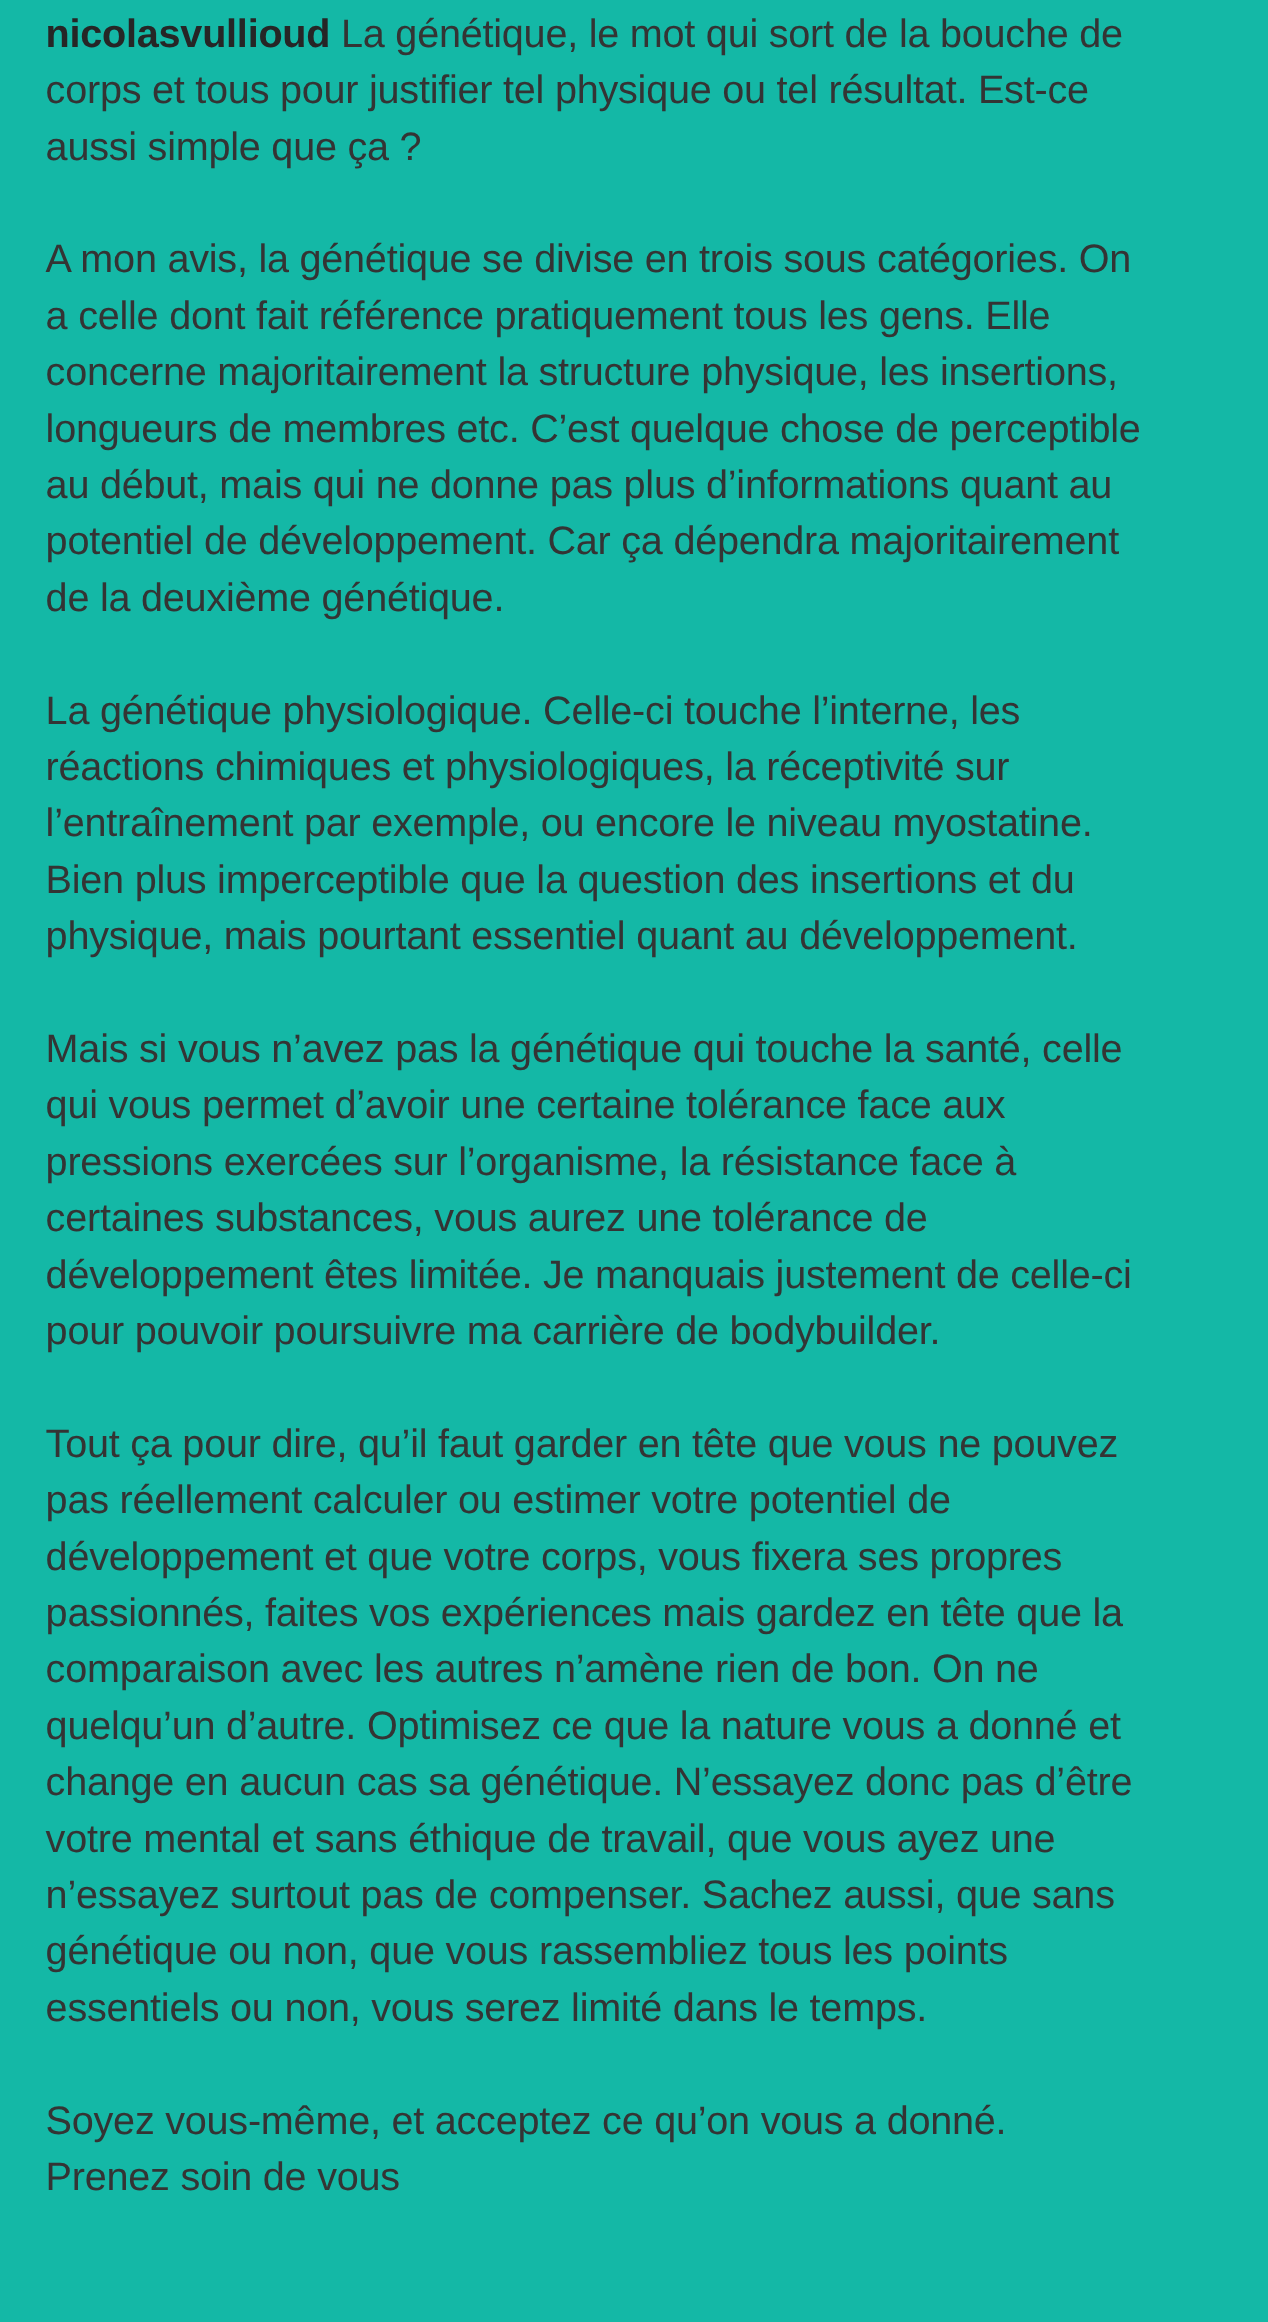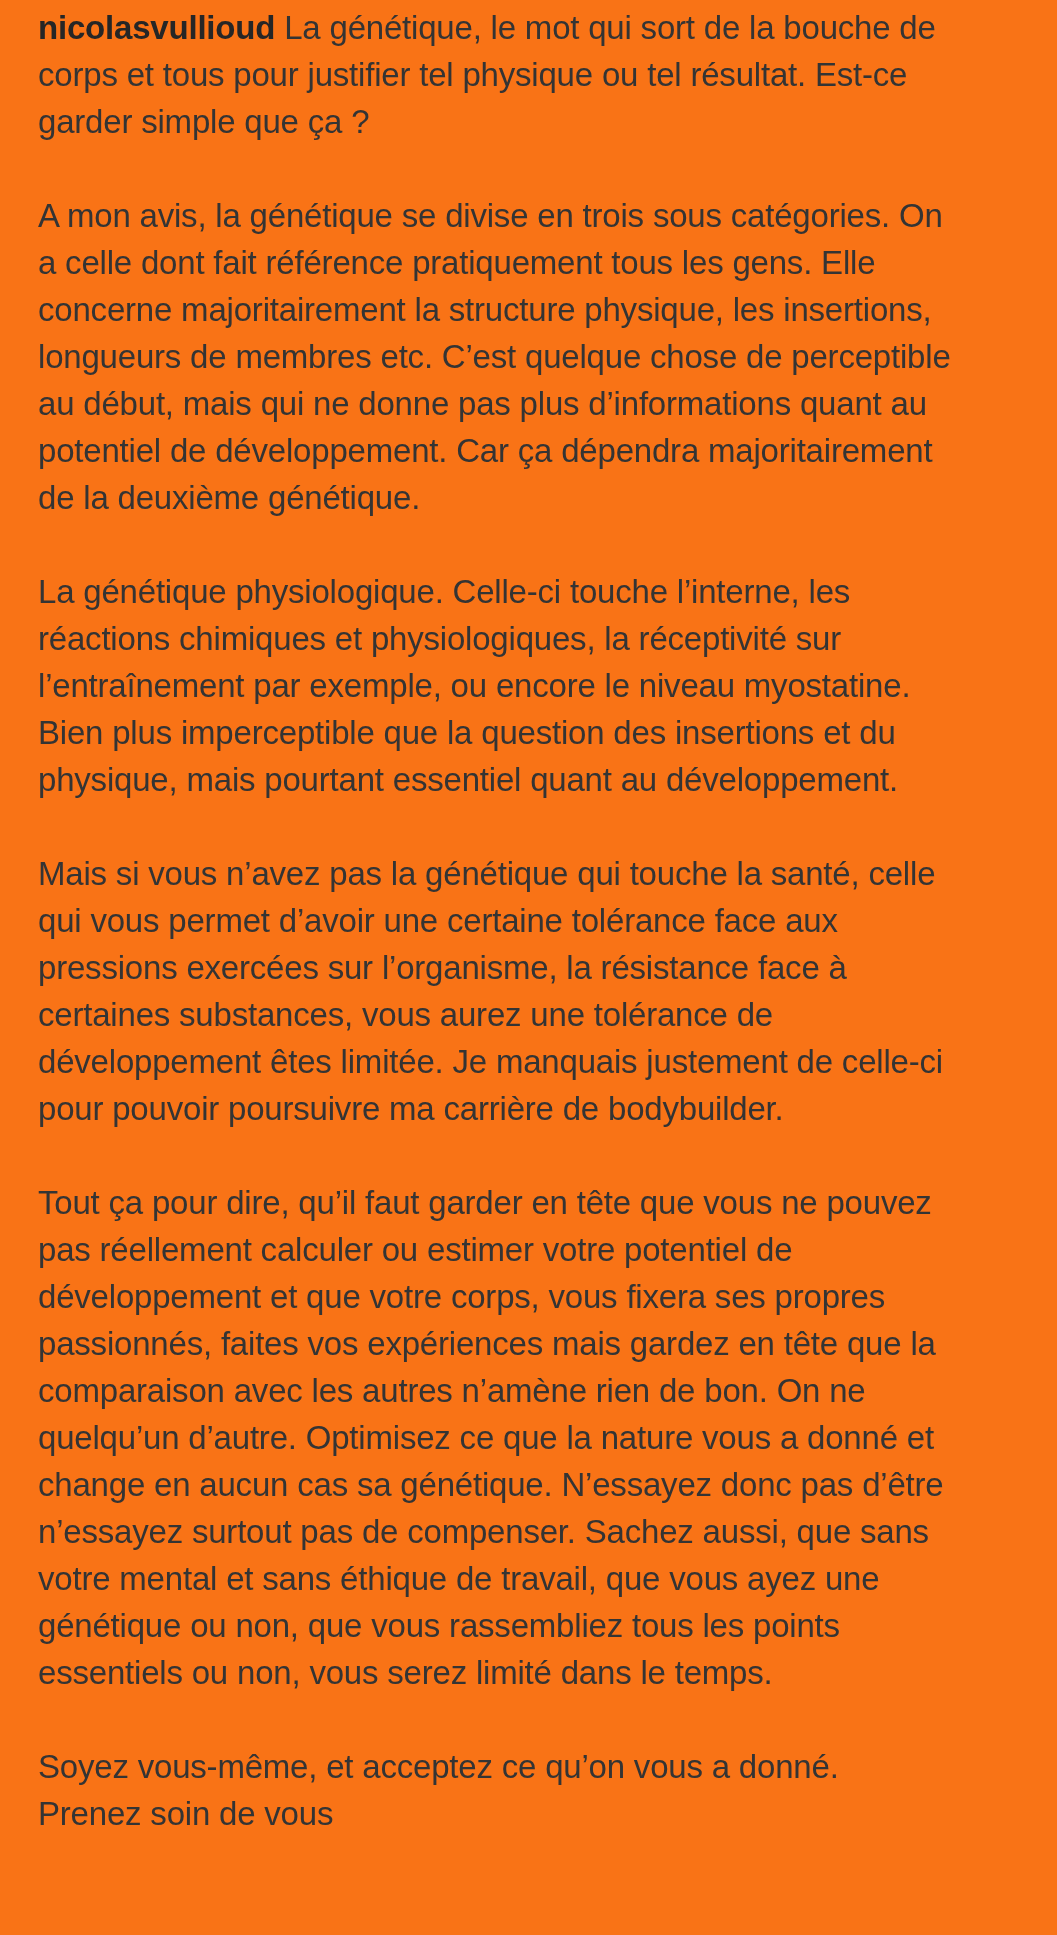--- a/index.html
+++ b/index.html
@@ -11,42 +11,42 @@
   .post {
     width: 1057px;
     height: 1935px;
     box-sizing: border-box;
     padding: 4px 14px 0 38px;
     font-family: "Liberation Sans", "DejaVu Sans", sans-serif;
     font-size: 33px;
     line-height: 47px;
     letter-spacing: -0.2px;
     color: #343434;
-    background: #f97316;
+    background: #14b8a6;
   }
   .line {
     min-height: 47px;
     white-space: nowrap;
   }
   .username {
     font-weight: 700;
     color: #262626;
     margin-right: 9px;
   }
 </style>
 </head>
 <body>
 
 <div class="post">
   <div class="line">
     <span class="username">nicolasvullioud</span><span class="t">La génétique, le mot qui sort de la bouche de</span>
   </div>
   <div id="caption-rest">
       <div class="line"><span class="t">corps et tous pour justifier tel physique ou tel résultat. Est-ce</span></div>
-      <div class="line"><span class="t">garder simple que ça ?</span></div>
+      <div class="line"><span class="t">aussi simple que ça ?</span></div>
       <div class="line"></div>
       <div class="line"><span class="t">A mon avis, la génétique se divise en trois sous catégories. On</span></div>
       <div class="line"><span class="t">a celle dont fait référence pratiquement tous les gens. Elle</span></div>
       <div class="line"><span class="t">concerne majoritairement la structure physique, les insertions,</span></div>
       <div class="line"><span class="t">longueurs de membres etc. C’est quelque chose de perceptible</span></div>
       <div class="line"><span class="t">au début, mais qui ne donne pas plus d’informations quant au</span></div>
       <div class="line"><span class="t">potentiel de développement. Car ça dépendra majoritairement</span></div>
       <div class="line"><span class="t">de la deuxième génétique.</span></div>
       <div class="line"></div>
       <div class="line"><span class="t">La génétique physiologique. Celle-ci touche l’interne, les</span></div>
@@ -62,21 +62,21 @@
       <div class="line"><span class="t">développement êtes limitée. Je manquais justement de celle-ci</span></div>
       <div class="line"><span class="t">pour pouvoir poursuivre ma carrière de bodybuilder.</span></div>
       <div class="line"></div>
       <div class="line"><span class="t">Tout ça pour dire, qu’il faut garder en tête que vous ne pouvez</span></div>
       <div class="line"><span class="t">pas réellement calculer ou estimer votre potentiel de</span></div>
       <div class="line"><span class="t">développement et que votre corps, vous fixera ses propres</span></div>
       <div class="line"><span class="t">passionnés, faites vos expériences mais gardez en tête que la</span></div>
       <div class="line"><span class="t">comparaison avec les autres n’amène rien de bon. On ne</span></div>
       <div class="line"><span class="t">quelqu’un d’autre. Optimisez ce que la nature vous a donné et</span></div>
       <div class="line"><span class="t">change en aucun cas sa génétique. N’essayez donc pas d’être</span></div>
+      <div class="line"><span class="t">votre mental et sans éthique de travail, que vous ayez une</span></div>
       <div class="line"><span class="t">n’essayez surtout pas de compenser. Sachez aussi, que sans</span></div>
-      <div class="line"><span class="t">votre mental et sans éthique de travail, que vous ayez une</span></div>
       <div class="line"><span class="t">génétique ou non, que vous rassembliez tous les points</span></div>
       <div class="line"><span class="t">essentiels ou non, vous serez limité dans le temps.</span></div>
       <div class="line"></div>
       <div class="line"><span class="t">Soyez vous-même, et acceptez ce qu’on vous a donné.</span></div>
       <div class="line"><span class="t">Prenez soin de vous</span></div>
     </div>
 </div>
 
 </body></html>

